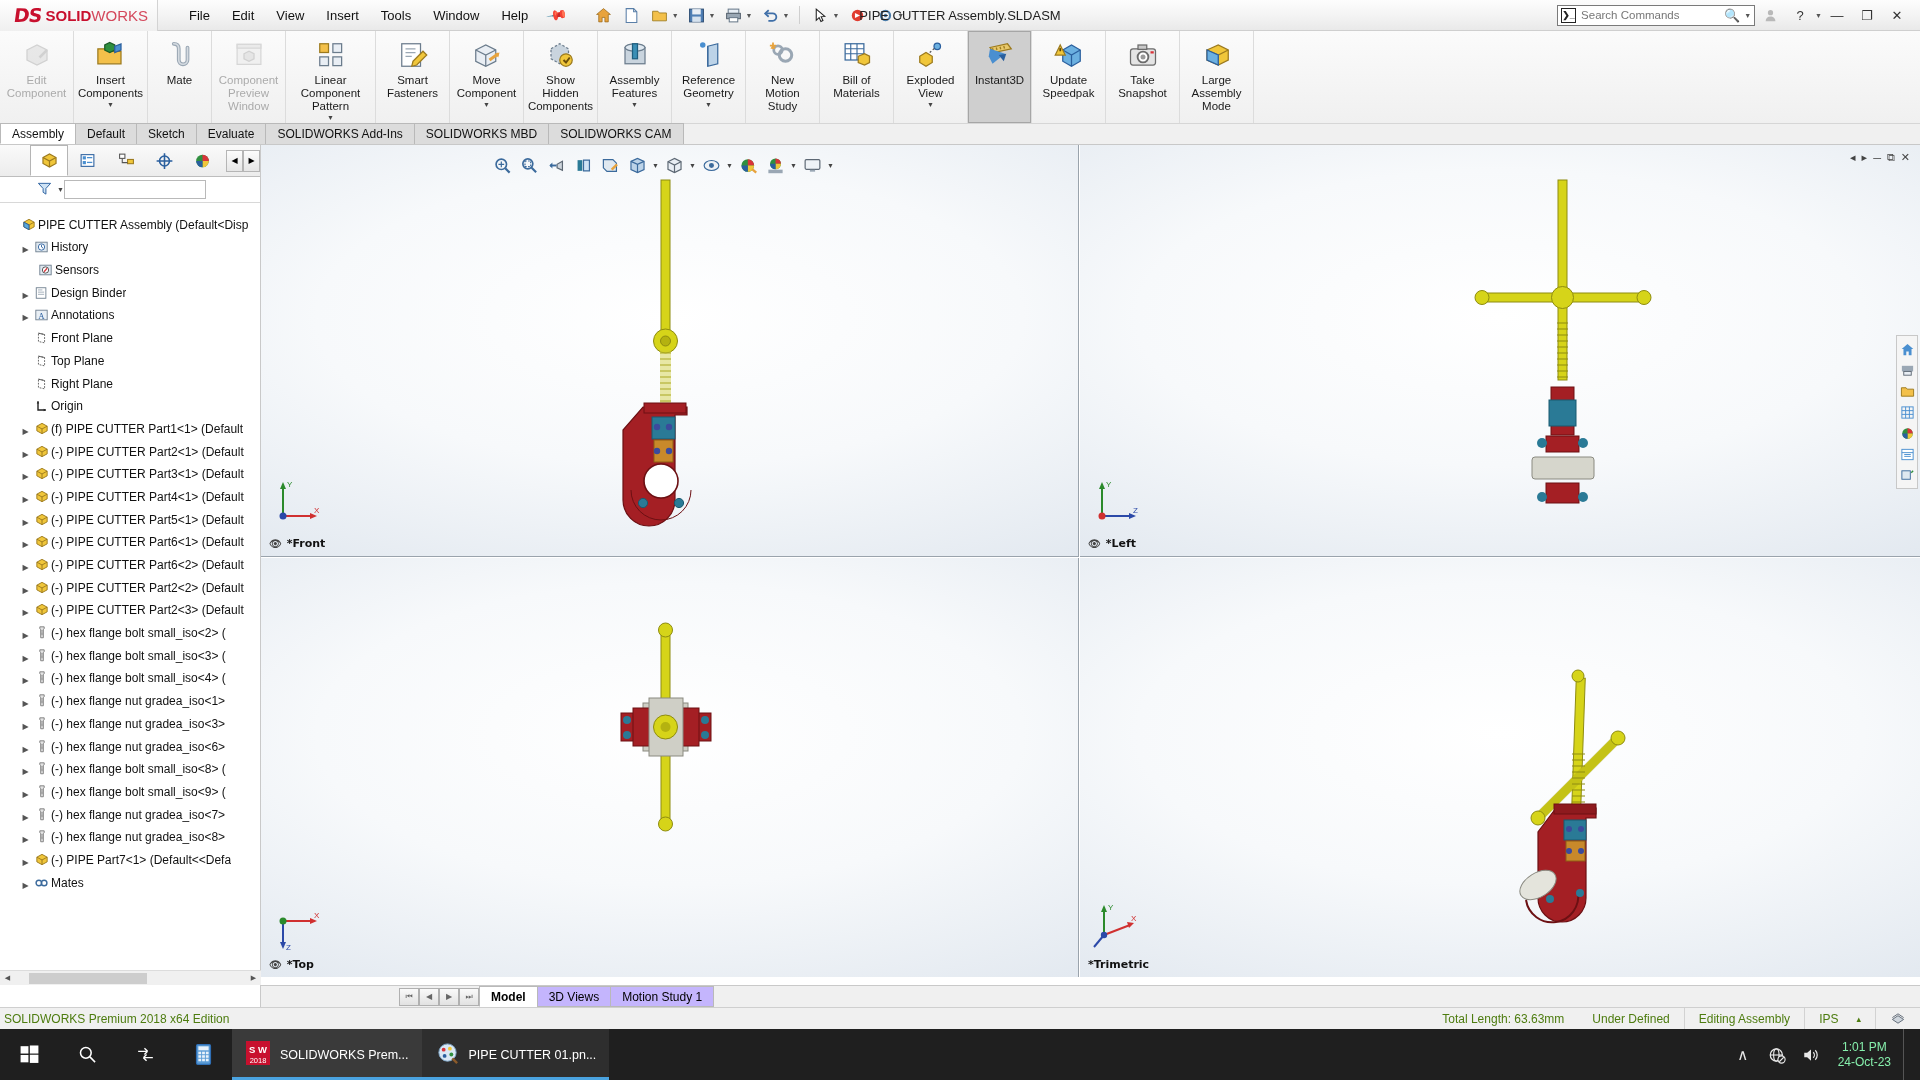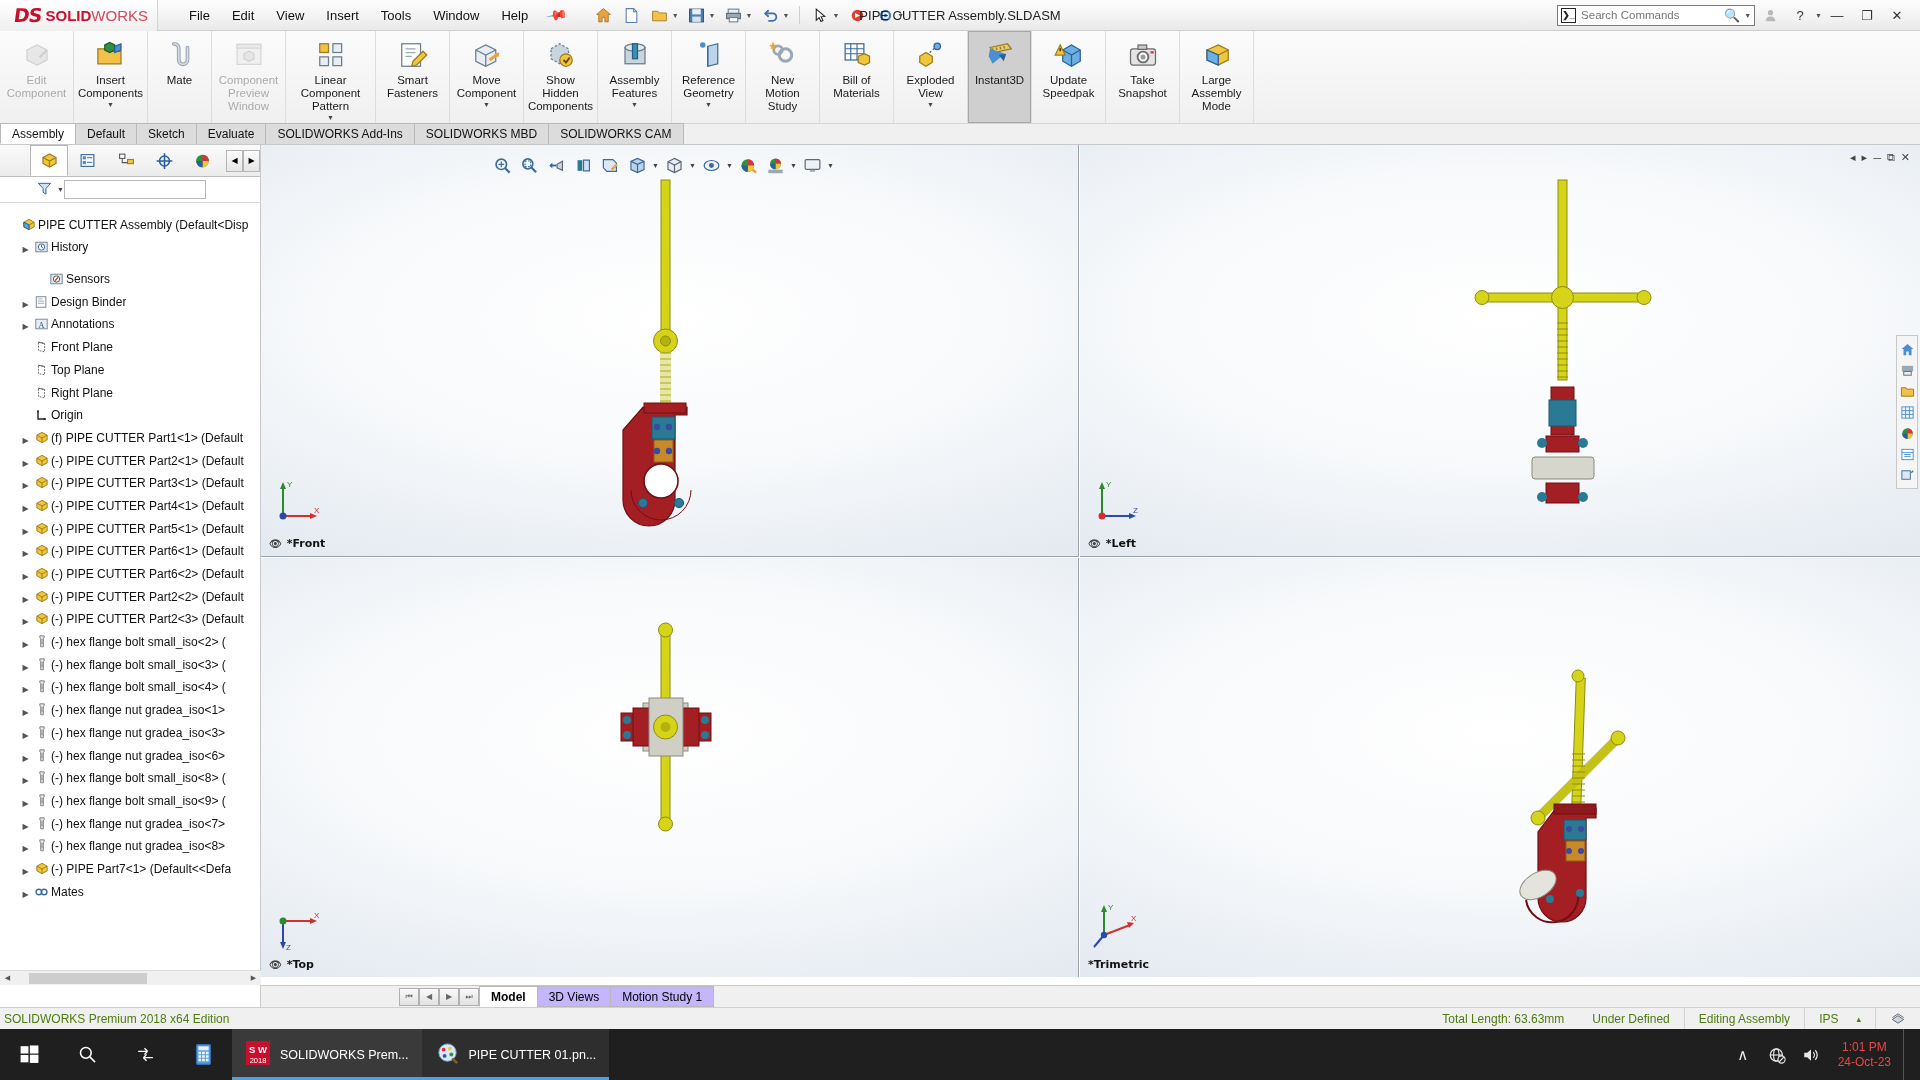--- a/index.html
+++ b/index.html
@@ -187,21 +187,21 @@
   }
   .tbbtn { width:58px;height:51px;display:flex;align-items:center;justify-content:center;}
   .tbapp {
     height:51px; display:flex; align-items:center; gap:9px; padding:0 13px; position:relative;
     background:#2e2e2e; min-width:160px; font-size:12.5px;
   }
   .tbapp.active { background:#3a3a3a; }
   .tbapp::after { content:""; position:absolute; left:0; right:0; bottom:0; height:3px; background:#4aa3e0; }
   .tray { margin-left:auto; display:flex; align-items:center; gap:4px; padding-right:10px; }
   .trayicon { width:30px;height:51px;display:flex;align-items:center;justify-content:center;font-size:15px;color:#e8e8e8;}
-  .clock { text-align:center; font-size:12px; line-height:15px; padding:0 8px; color:#ef4444;}
+  .clock { text-align:center; font-size:12px; line-height:15px; padding:0 8px; color:#86efac;}
   .showdesk { width:7px; height:51px; border-left:1px solid #555;}
 </style>
 </head>
 <body>
 
 <div id="app">
 
   <div class="titlebar">
     <div class="logo-box">
       <span class="logo-ds">DS</span>
@@ -590,21 +590,21 @@
             <span class="texp">▶</span>
             <span class="ticon">
               <svg width="15" height="14" viewBox="0 0 16 16">
                 <rect x="1.5" y="2.5" width="13" height="11" fill="#dfe8f0" stroke="#6b7c8c"></rect>
                 <circle cx="8" cy="8" r="3.6" fill="#fff" stroke="#2a5f9e"></circle>
                 <path d="M8 5.4V8l2 1.4" stroke="#2a5f9e" fill="none"></path>
               </svg>
             </span>
             <span class="tlabel">History</span>
           </div>
-          <div class="trow" style="padding-left: 34px; margin-top: 9px;">
+          <div class="trow" style="padding-left: 23px;">
             <span class="texp"></span>
             <span class="ticon">
               <svg width="15" height="14" viewBox="0 0 16 16">
                 <rect x="1.5" y="2.5" width="13" height="11" fill="#dfe8f0" stroke="#6b7c8c"></rect>
                 <circle cx="8" cy="8" r="3.6" fill="#fff" stroke="#444"></circle>
                 <path d="M9.8 6 6.4 10" stroke="#d9333a" stroke-width="1.4"></path>
               </svg>
             </span>
             <span class="tlabel">Sensors</span>
           </div>

